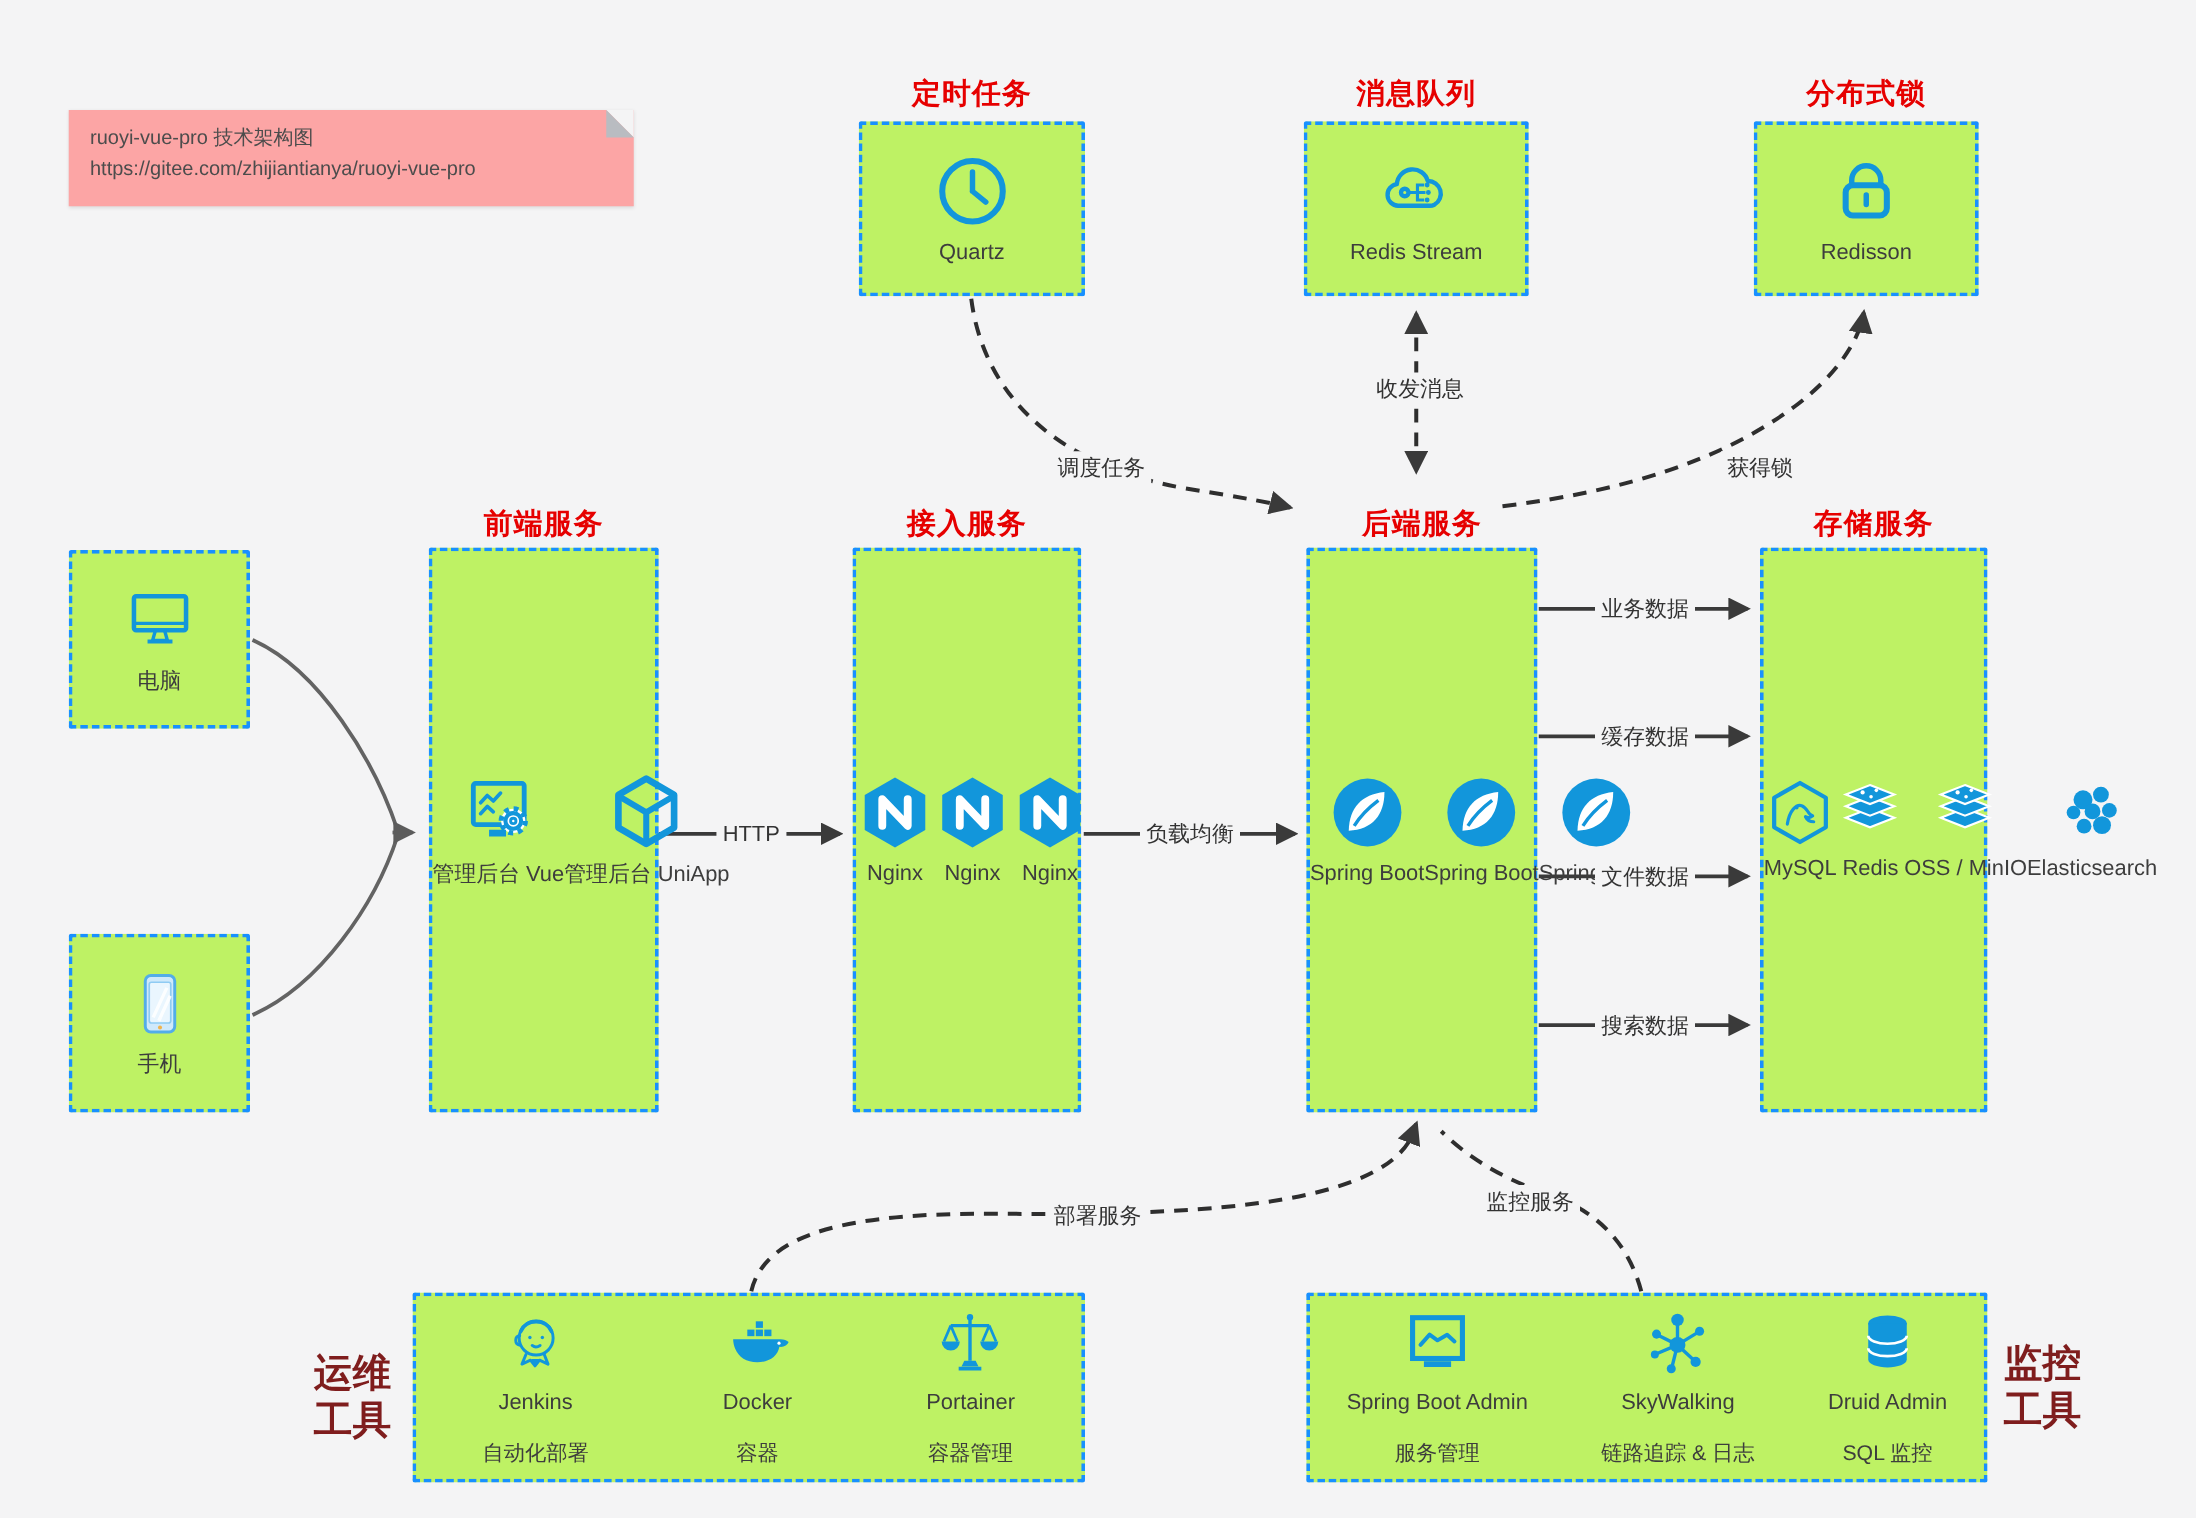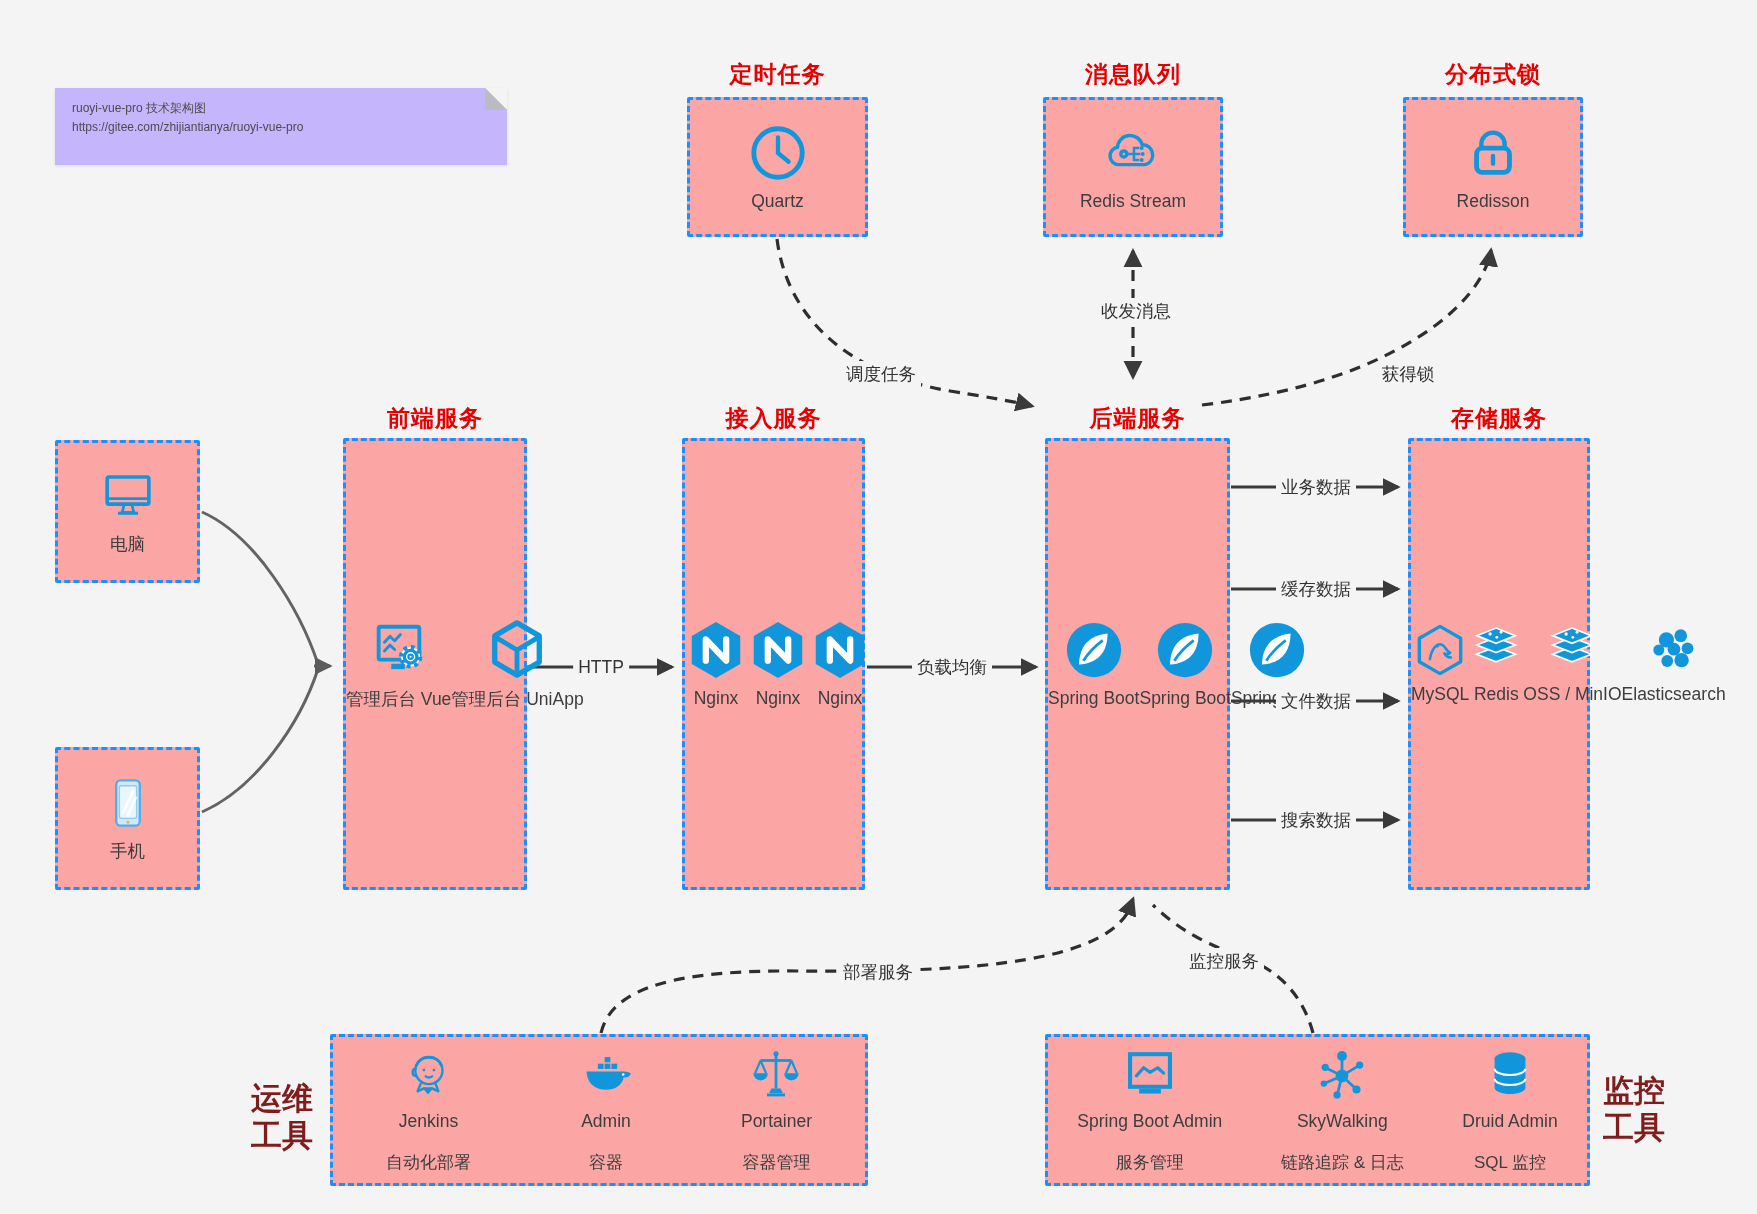--- a/index.html
+++ b/index.html
@@ -4,21 +4,21 @@
 <style>
   *{box-sizing:border-box;}
   html,body{margin:0;padding:0;}
   body{
     width:1757px;height:1214px;position:relative;overflow:hidden;
     background:#f4f4f5;
     font-family:"Liberation Sans","DejaVu Sans",sans-serif;
   }
   .connectors{position:absolute;left:0;top:0;width:1757px;height:1214px;z-index:1;}
   .dashed-box{
-    position:absolute;border:3px dashed #1890ff;background:#fca5a5;
+    position:absolute;border:3px dashed #1890ff;background:#bef264;
     border-radius:2px;z-index:2;
   }
   .colbox{display:flex;justify-content:space-around;align-items:center;padding:8px 0;}
   .topbox,.clientbox{display:flex;flex-direction:column;justify-content:center;align-items:center;}
   .hgroup{display:flex;flex-direction:row;justify-content:space-around;align-items:center;}
   .sec-title{
     position:absolute;z-index:3;font-size:23px;font-weight:bold;color:#e60000;
     text-align:center;letter-spacing:1px;white-space:nowrap;margin-top:11px;
   }
   .side-label{
@@ -31,21 +31,21 @@
   .ic52{width:54px;height:54px;}
   .ic56{width:58px;height:58px;}
   .nl{font-size:17.5px;color:#3d3d3d;margin-top:7px;white-space:nowrap;text-align:center;}
   .nl2{font-size:17px;color:#3d3d3d;margin-top:19px;white-space:nowrap;text-align:center;}
   .edge-label{
     position:absolute;z-index:4;transform:translate(-50%,-50%);
     background:#f4f4f5;padding:1px 5px;font-size:17.5px;color:#333;white-space:nowrap;
   }
   .note{
     position:absolute;left:55px;top:88px;width:452px;height:77px;z-index:3;
-    background:#c4b5fd;padding:11px 0 0 17px;font-size:12px;color:#4c4c4c;
+    background:#fca5a5;padding:11px 0 0 17px;font-size:16px;color:#4c4c4c;
     line-height:1.55;box-shadow:0 1px 3px rgba(0,0,0,.10);
   }
   .note .cut{position:absolute;top:0;right:0;width:0;height:0;border-top:22px solid #f4f4f5;border-left:22px solid transparent;}
   .note .fold{position:absolute;top:0;right:0;width:0;height:0;border-bottom:22px solid #b9bcc1;border-right:22px solid transparent;}
 </style>
 </head>
 <body>
 
 <svg class="connectors" viewBox="0 0 1757 1214">
   <defs>
@@ -340,21 +340,21 @@
         <g fill="#1296db">
           <rect x="23" y="19.5" width="6.3" height="5.8"></rect>
             <rect x="30.5" y="19.5" width="6.3" height="5.8"></rect>
             <rect x="38" y="19.5" width="6.3" height="5.8"></rect>
             <rect x="30.5" y="12.2" width="6.3" height="5.8"></rect>
           <path d="M10.5 28 h41.5 c3.5 0 6 1.2 7.5 2.4 c-1.2 3 -4.2 4.8 -8.2 4.3 c-1.5 8.5 -9 13.6 -19.5 13.6 c-9.5 0 -16.5 -4.6 -19.6 -12.2 c-1 -2.6 -1.7 -5.3 -1.7 -8.1 z"></path>
         </g>
         <circle cx="51" cy="31.5" r="1.4" fill="#fff"></circle>
       </svg>
     </span>
-    <div class="nl">Admin</div>
+    <div class="nl">Docker</div>
     <div class="nl2">容器</div>
   </div>
   <div class="hitem">
     <span class="ic ic56">
       <svg viewBox="0 0 64 64" fill="none" stroke="#1296db" stroke-width="3">
         <circle cx="32" cy="8.5" r="2.8" fill="#1296db" stroke="none"></circle>
         <path d="M32 11 V47"></path>
         <path d="M15 16 H49"></path>
         <path d="M15 16 L9 30 M15 16 L21 30 M49 16 L43 30 M49 16 L55 30" stroke-width="2.4"></path>
         <path d="M7 30 h16 a8 8 0 0 1 -16 0 z" fill="#1296db" stroke="none"></path>

